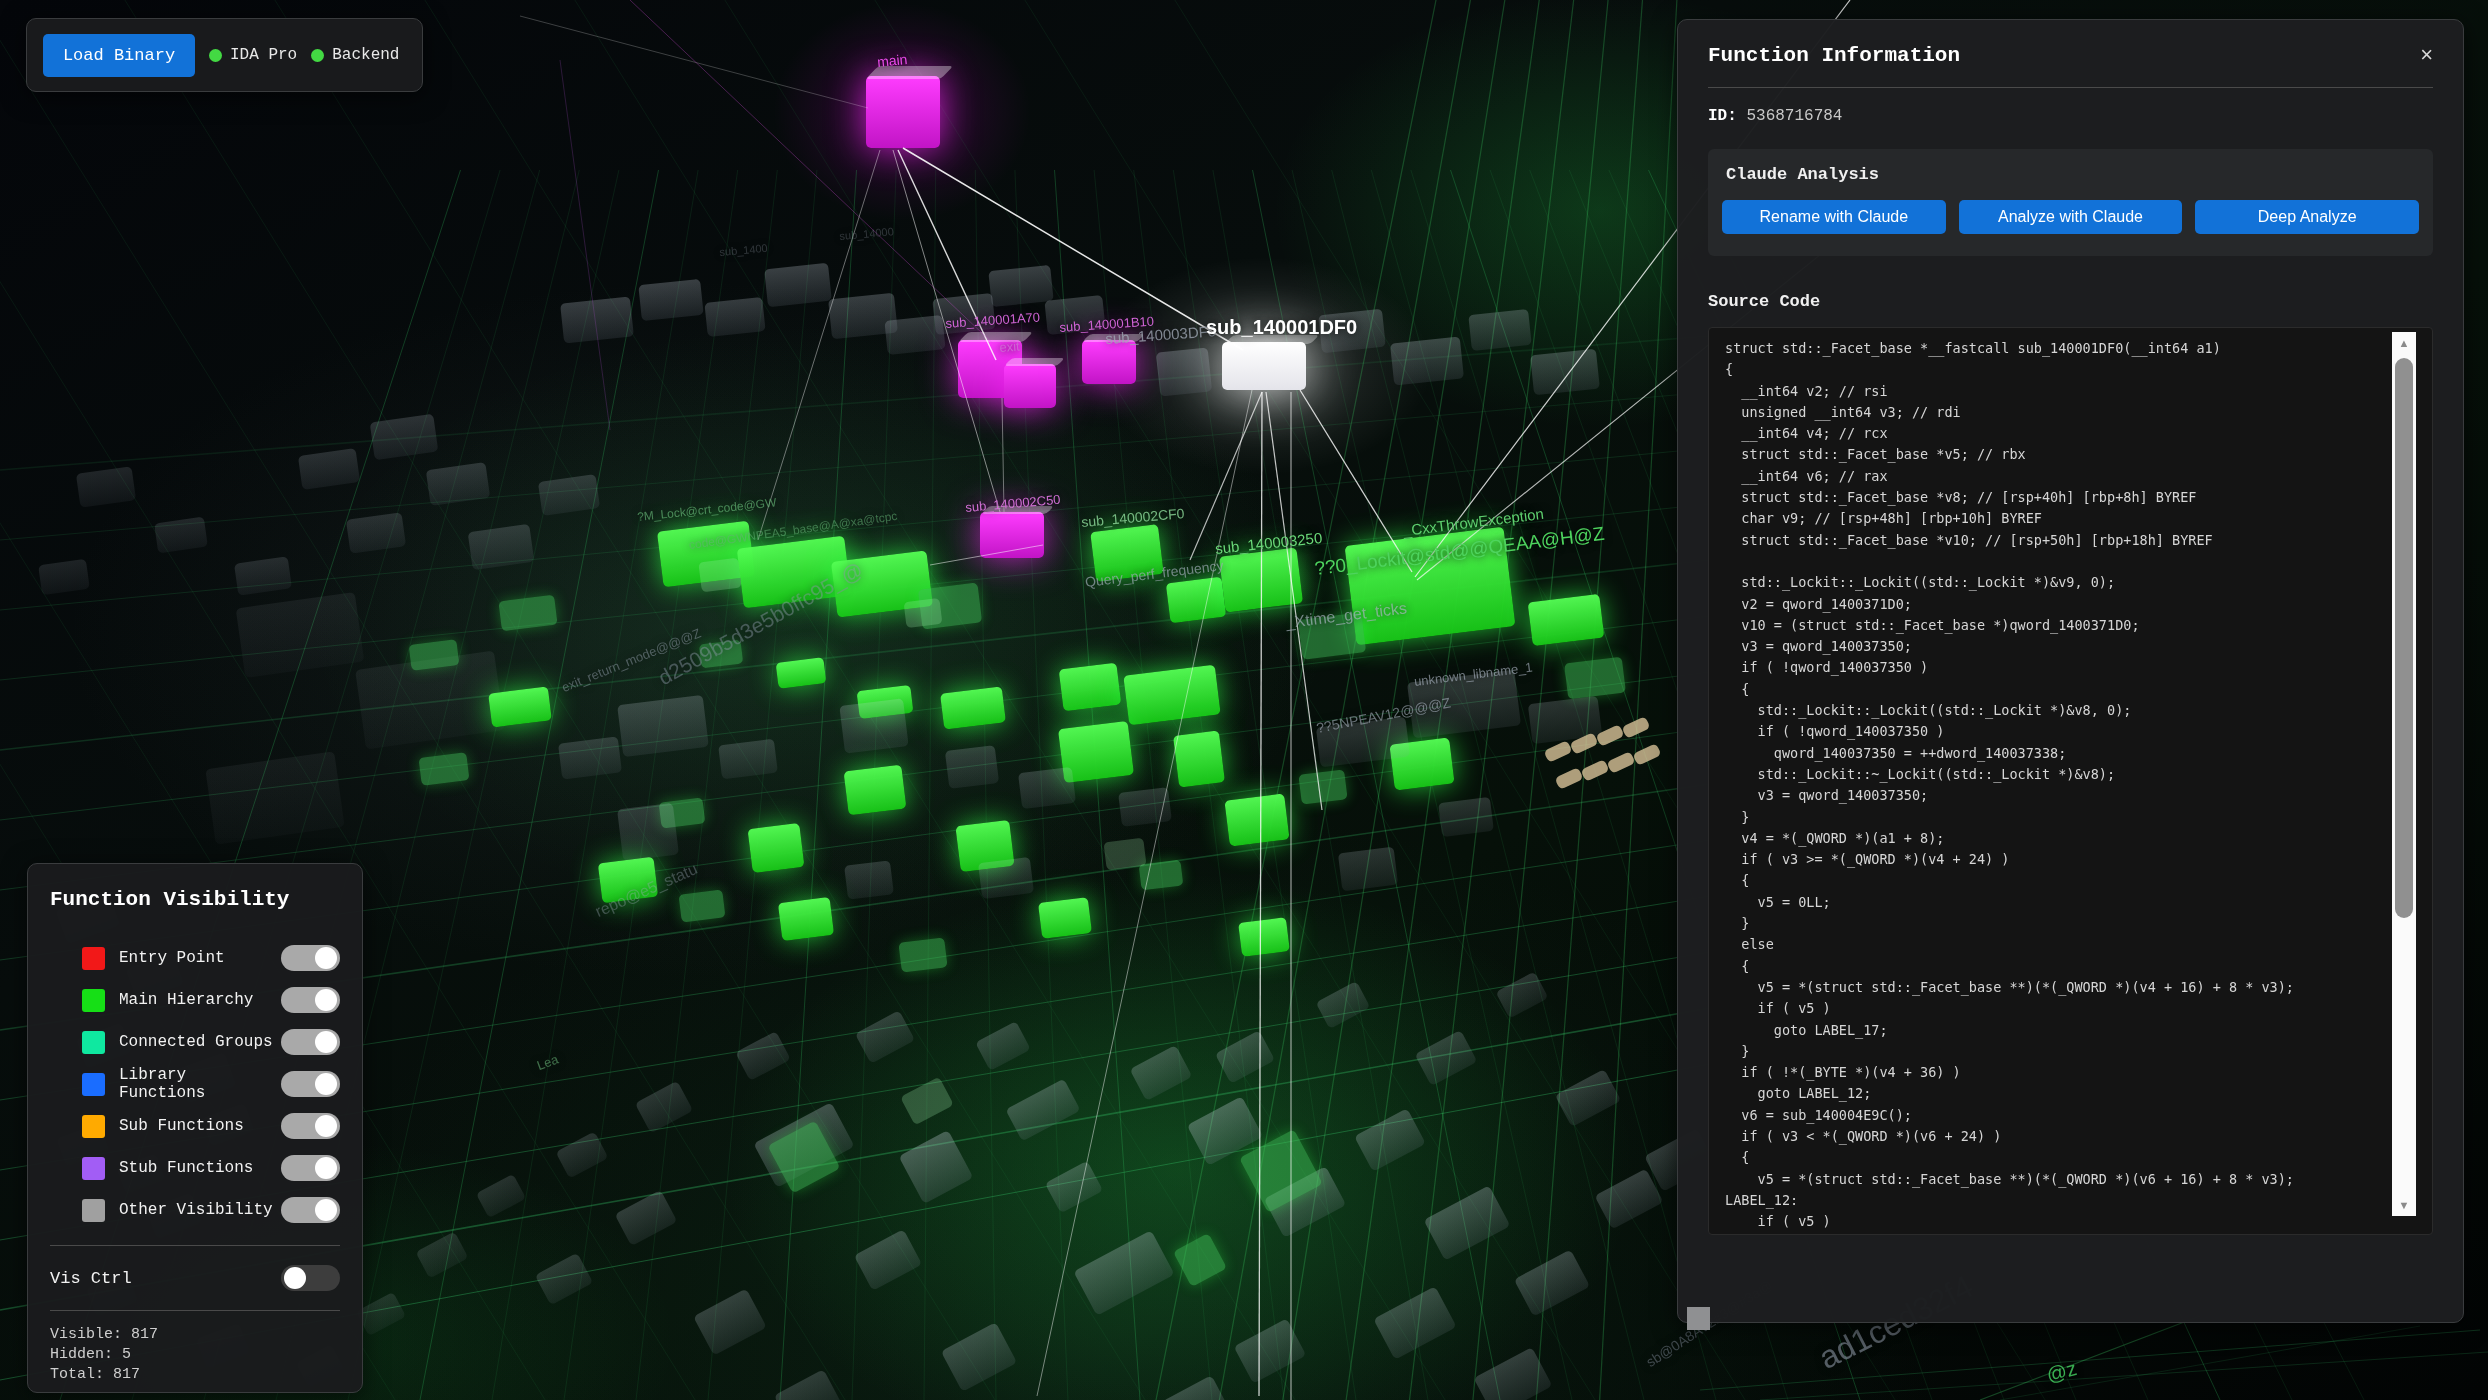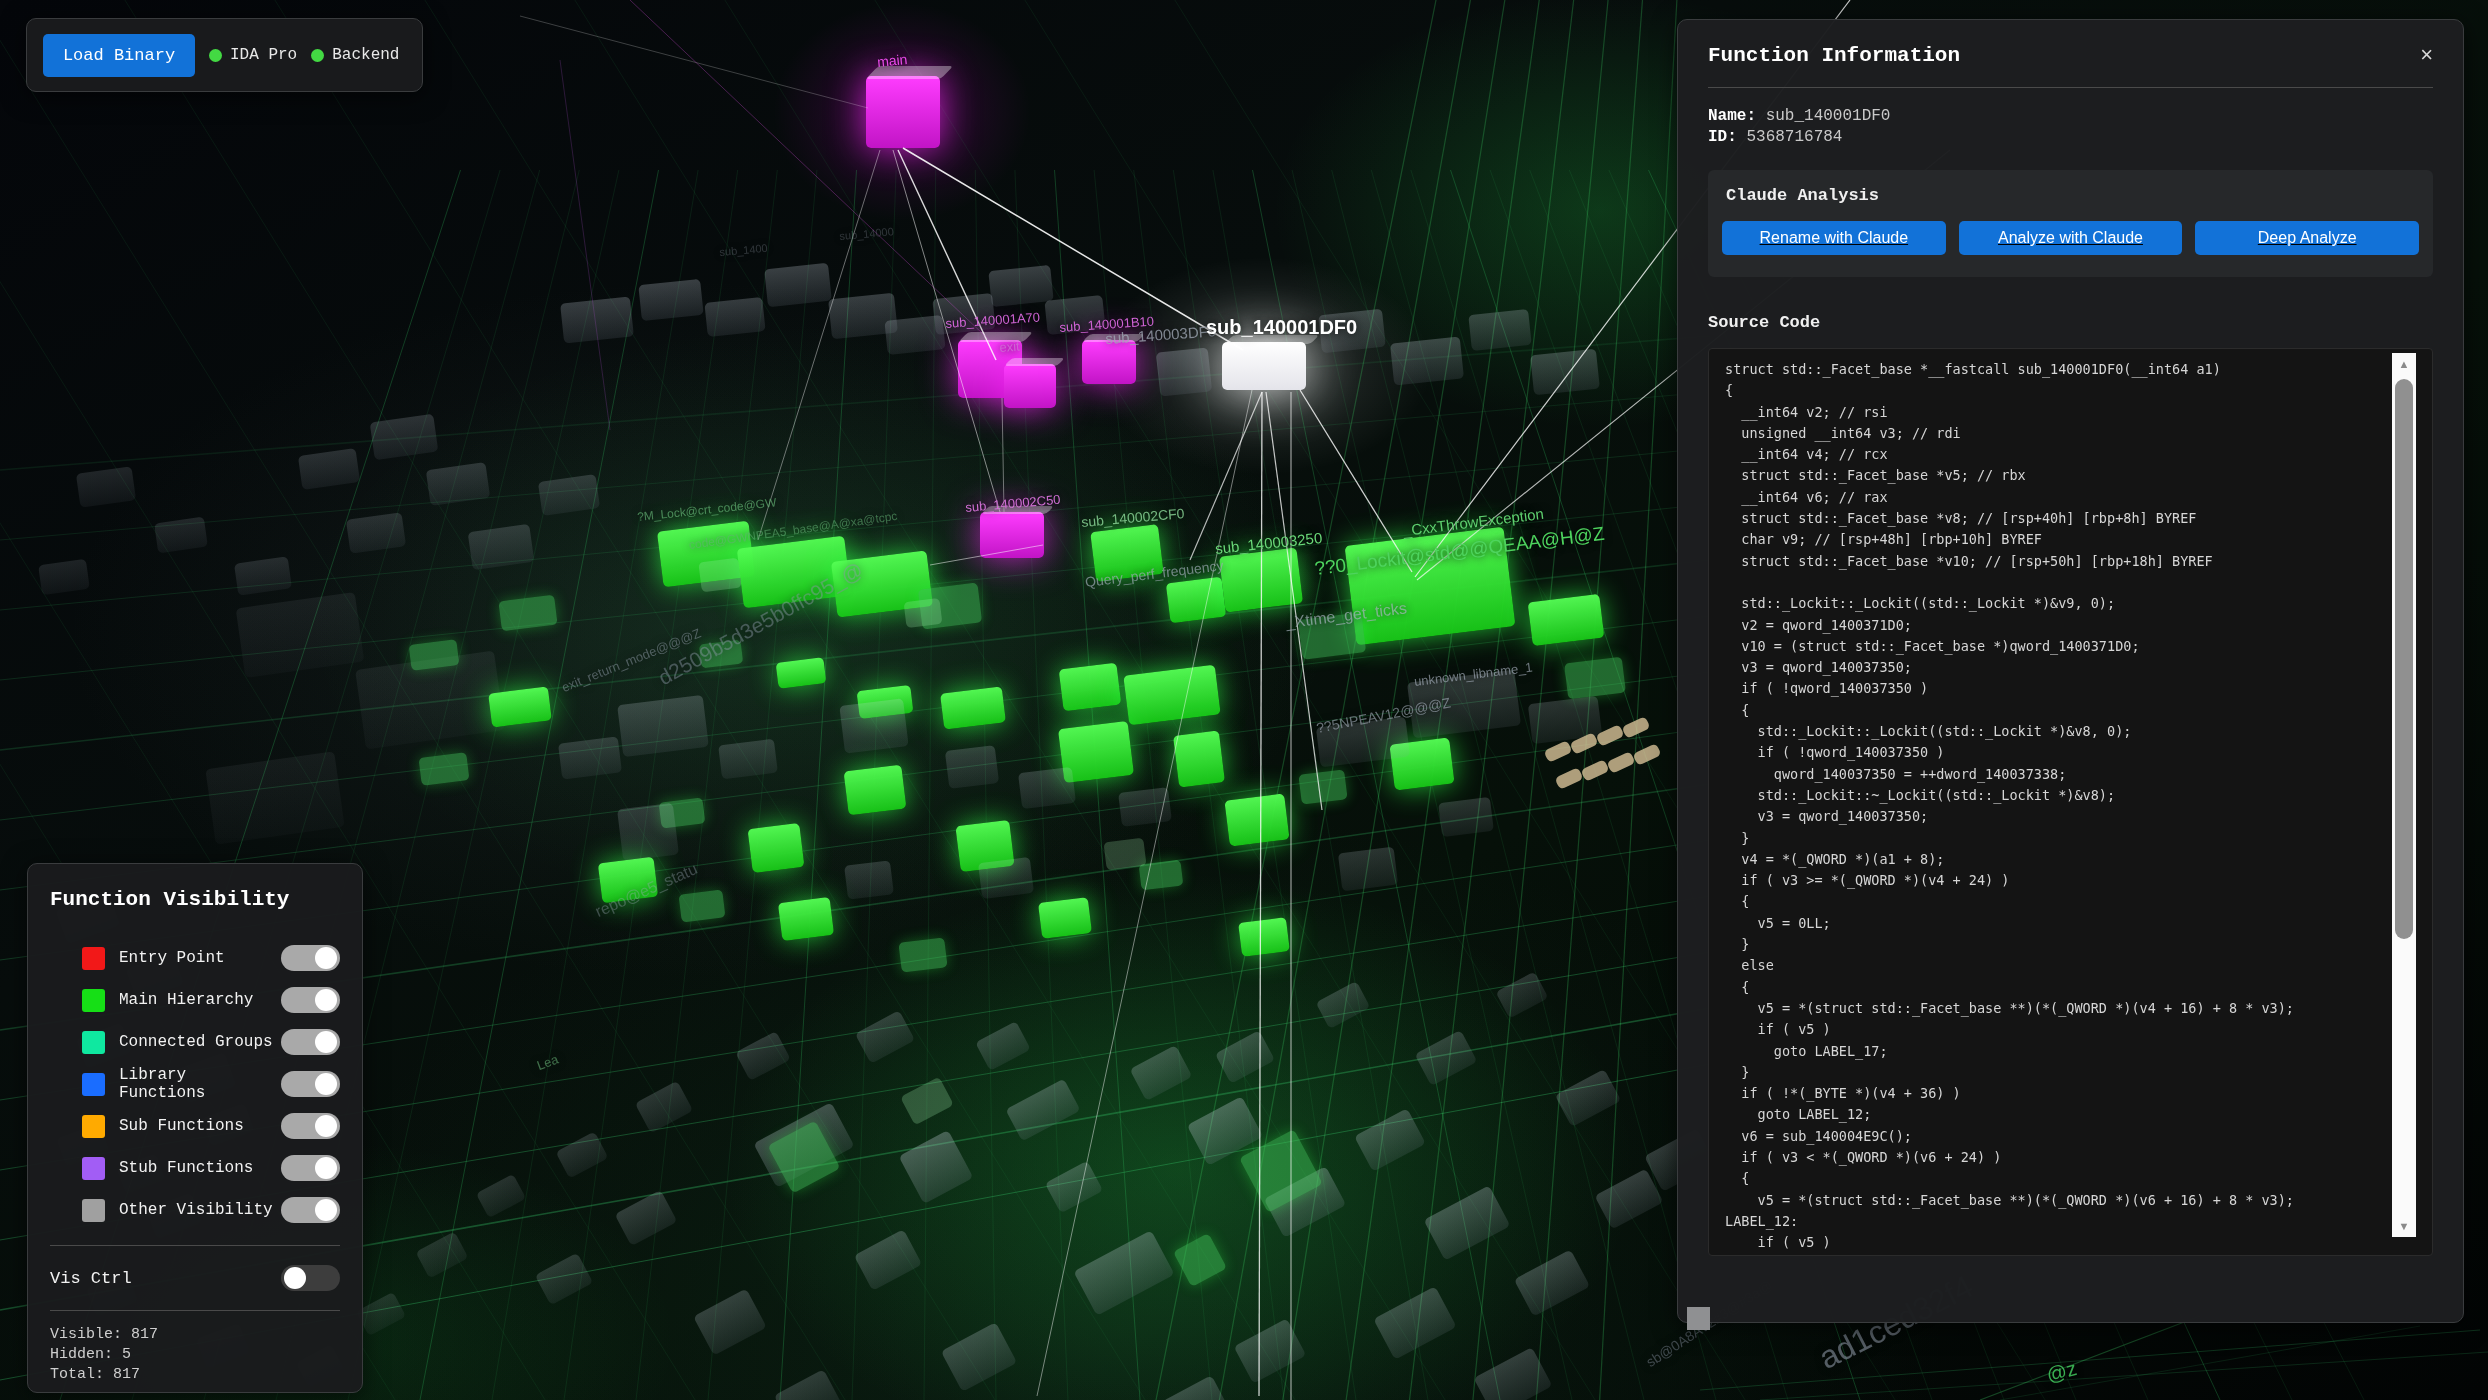--- a/index.html
+++ b/index.html
@@ -64,21 +64,21 @@
   
   #info-panel { left:1677px; top:19px; width:787px; height:1304px; padding:24px 30px; background:rgba(29,30,32,.98); }
   #info-head { display:flex; align-items:flex-start; }
   #info-title { color:#fff; font-size:21px; font-weight:bold; flex:1; }
   #info-close { background:none; border:none; color:#d8d8d8; font-size:22px; cursor:pointer; line-height:1; font-family:"Liberation Sans",sans-serif; }
   #info-div { border-top:1px solid #4a4a4a; margin:20px 0 18px; }
   .meta-line { font-size:16px; line-height:21px; color:#c9c9c9; }
   .meta-line b { color:#fff; }
   #claude-box { background:#26282a; border-radius:6px; margin-top:22px; padding:16px 14px 22px; }
   #claude-title { color:#f0f0f0; font-size:17px; font-weight:bold; margin-bottom:16px; padding-left:4px; }
-  #claude-btns { display:flex; gap:13px;text-decoration:underline; }
+  #claude-btns { display:flex; gap:13px; }
   #claude-btns .btn-blue { flex:1; height:34px; font-family:"Liberation Sans",sans-serif; font-size:16px; }
   #source-title { color:#f0f0f0; font-size:17px; font-weight:bold; margin:36px 0 16px; }
   #code-box { position:relative; background:#141414; border:1px solid #2b2b2b; border-radius:4px; height:908px; overflow:hidden; }
   #code-pre { font-family:"DejaVu Sans Mono",monospace; font-size:13.5px; line-height:21.3px; color:#d6d6d6;
     white-space:pre; padding:10px 40px 10px 16px; }
   #scrollbar { position:absolute; top:4px; right:16px; width:24px; height:884px; background:#fafafa; }
   .sb-arrow { position:absolute; left:0; width:24px; height:22px; display:flex; align-items:center; justify-content:center;
     color:#8a8a8a; font-size:11px; cursor:pointer; font-family:"Liberation Sans",sans-serif; }
   #sb-up { top:0; } #sb-down { bottom:0; }
   #sb-thumb { position:absolute; left:3px; top:26px; width:18px; height:560px; background:#909090; border-radius:9px; cursor:pointer; }
@@ -448,21 +448,20 @@
   </div>
 </div>
 
 <div class="panel" id="info-panel">
   <div id="info-head">
     <div id="info-title">Function Information</div>
     <button id="info-close">×</button>
   </div>
   <div id="info-div"></div>
 
-  <div class="meta-line"><b>Name:</b> <span>sub_140001DF0</span></div>
   <div class="meta-line"><b>ID:</b> <span>5368716784</span></div>
 
   <div id="claude-box">
     <div id="claude-title">Claude Analysis</div>
     <div id="claude-btns">
       <button class="btn-blue">Rename with Claude</button>
       <button class="btn-blue">Analyze with Claude</button>
       <button class="btn-blue">Deep Analyze</button>
     </div>
   </div>

